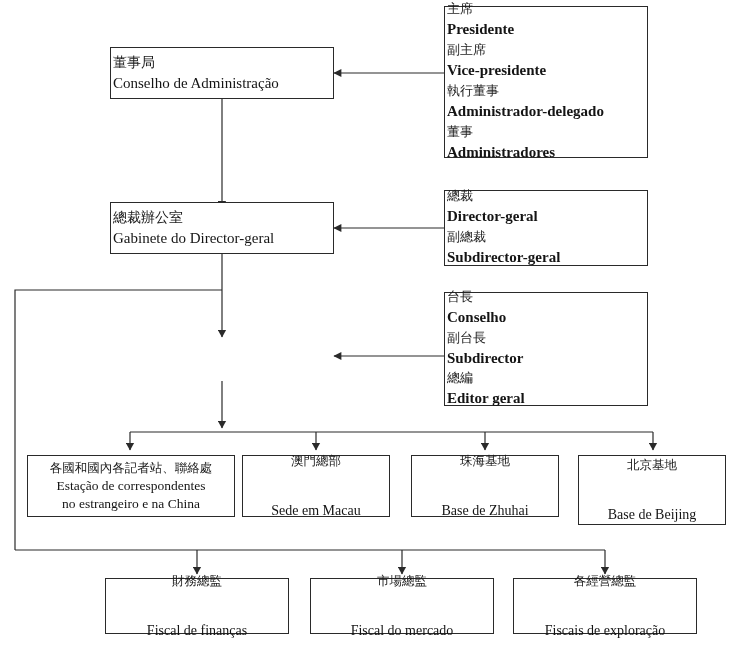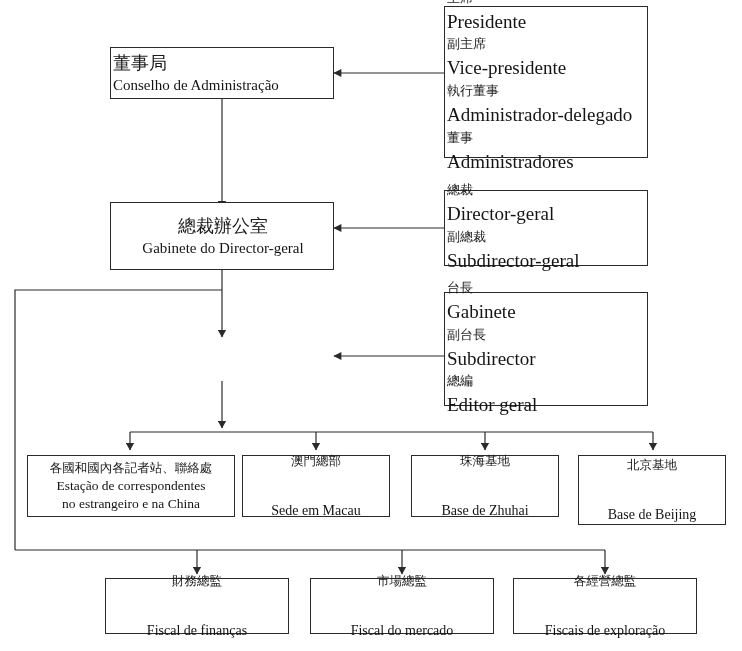--- a/index.html
+++ b/index.html
@@ -39,34 +39,34 @@
     align-items: center;
     text-align: center;
   }
   .node.left-aligned {
     align-items: flex-start;
     text-align: left;
     padding-left: 2px;
   }
   .line-cn {
     font-family: "DejaVu Sans", "Liberation Sans", sans-serif;
-    font-size: 18px;
+    font-size: 14px;
     line-height: 1.42;
     white-space: nowrap;
     color: #1a1a1a;
   }
   .line-pt {
     font-family: "Liberation Serif", "DejaVu Serif", serif;
     font-size: 15px;
     line-height: 1.38;
     white-space: nowrap;
     color: #141414;
   }
   .detail .line-cn { font-size: 13px; line-height: 1.46; }
-  .detail .line-pt { font-size: 19px; line-height: 1.46; }
+  .detail .line-pt { font-size: 15px; line-height: 1.46; font-weight: bold; }
   .small-box .line-cn { font-size: 12.5px; }
   .small-box .line-pt { font-size: 14px; margin-top: 31px; }
   .wide-box .line-cn { font-size: 12.5px; }
   .wide-box .line-pt { font-size: 13.5px; line-height: 1.34; }
 </style>
 </head>
 <body>
 
 <div id="chart">
 
@@ -118,36 +118,36 @@
     <div class="line-cn">主席</div>
     <div class="line-pt">Presidente</div>
     <div class="line-cn">副主席</div>
     <div class="line-pt">Vice-presidente</div>
     <div class="line-cn">執行董事</div>
     <div class="line-pt">Administrador-delegado</div>
     <div class="line-cn">董事</div>
     <div class="line-pt">Administradores</div>
   </div>
 
-  <div class="node left-aligned" style="left:110px; top:202px; width:224px; height:68px;align-items:center;">
+  <div class="node left-aligned" style="left:110px; top:202px; width:224px; height:52px;">
     <div class="line-cn">總裁辦公室</div>
     <div class="line-pt">Gabinete do Director-geral</div>
   </div>
 
   <div class="node left-aligned detail" style="left:444px; top:190px; width:204px; height:76px;">
     <div class="line-cn">總裁</div>
     <div class="line-pt">Director-geral</div>
     <div class="line-cn">副總裁</div>
     <div class="line-pt">Subdirector-geral</div>
   </div>
 
 
   <div class="node left-aligned detail" style="left:444px; top:292px; width:204px; height:114px;">
     <div class="line-cn">台長</div>
-    <div class="line-pt">Gabinete</div>
+    <div class="line-pt">Conselho</div>
     <div class="line-cn">副台長</div>
     <div class="line-pt">Subdirector</div>
     <div class="line-cn">總編</div>
     <div class="line-pt">Editor geral</div>
   </div>
 
   <div class="node centered wide-box" style="left:27px; top:455px; width:208px; height:62px;">
     <div class="line-cn">各國和國內各記者站、聯絡處</div>
     <div class="line-pt">Estação de correspondentes</div>
     <div class="line-pt">no estrangeiro e na China</div>

